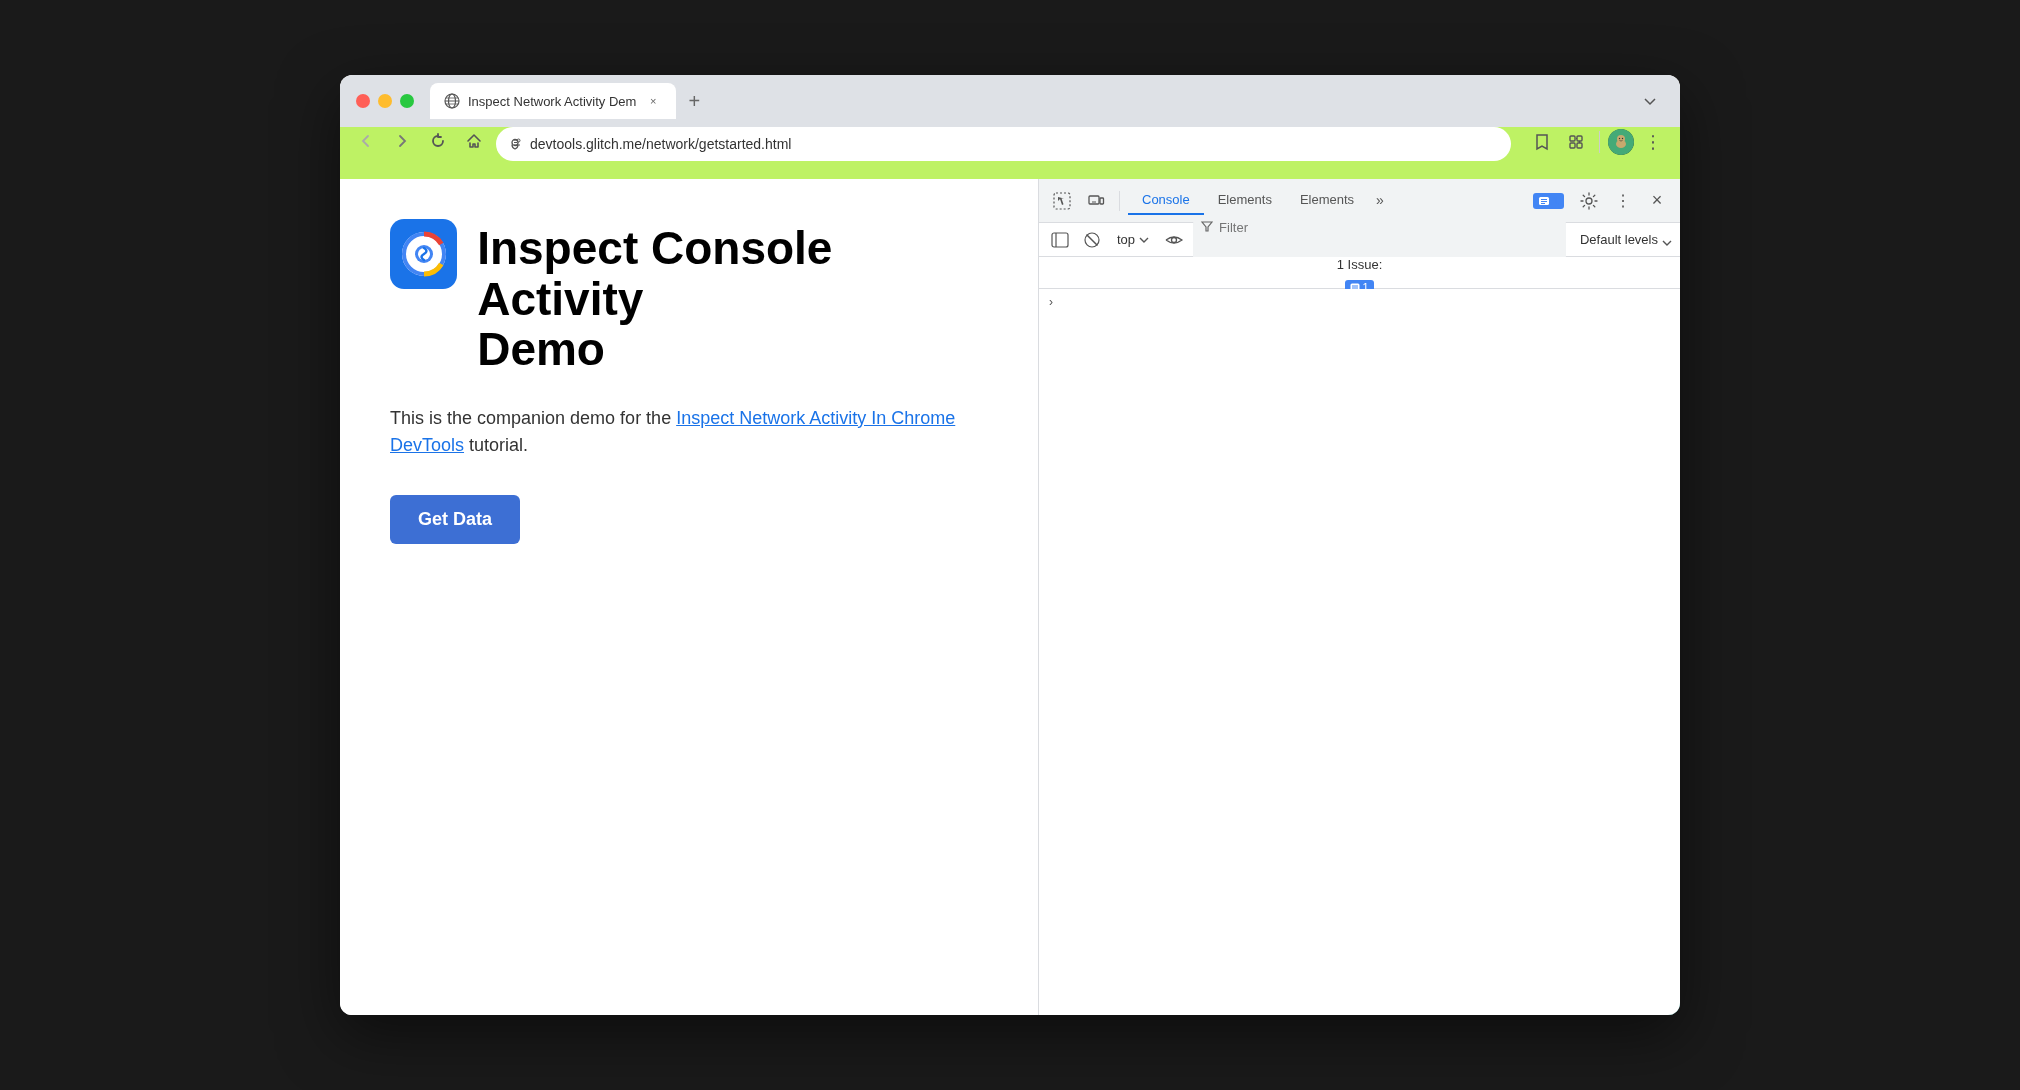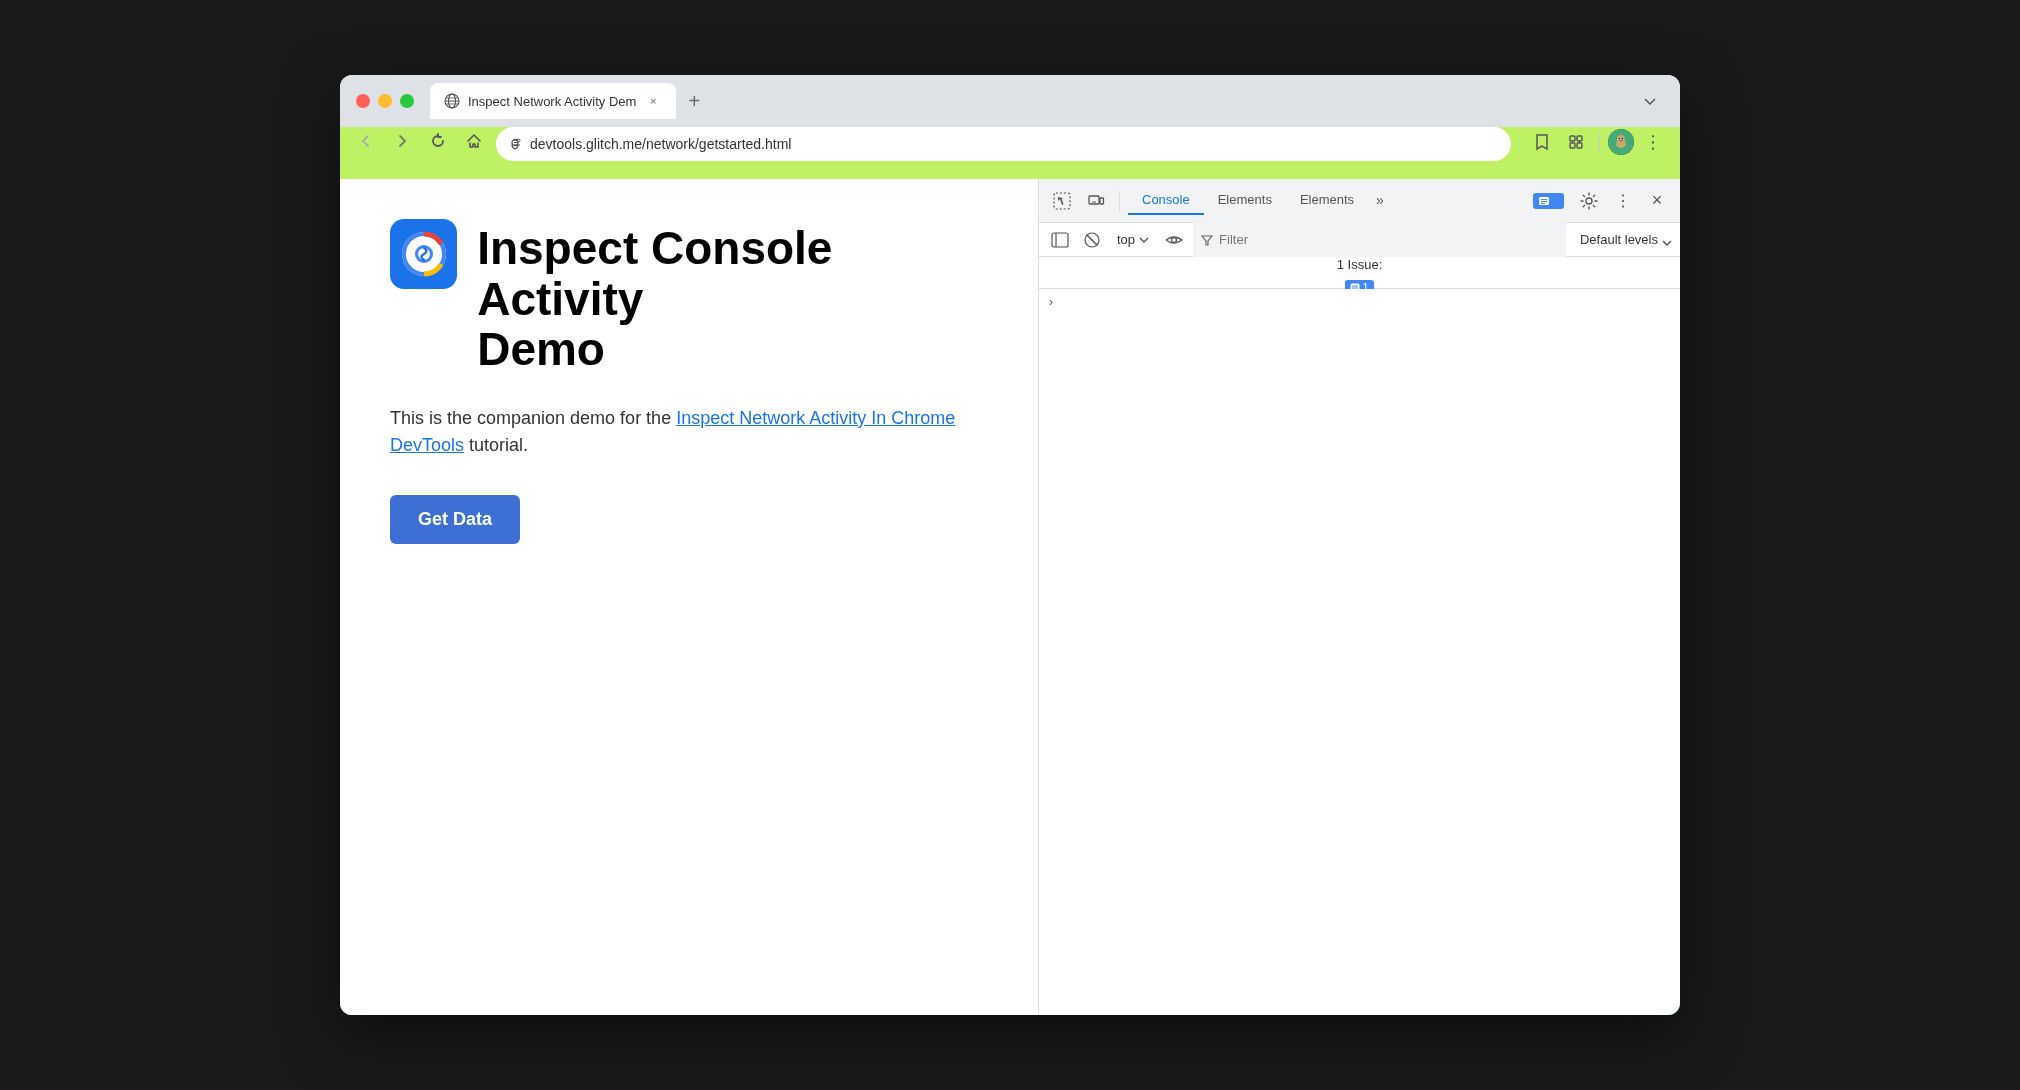--- a/index.html
+++ b/index.html
@@ -393,21 +393,21 @@
       display: flex;
       align-items: center;
       justify-content: center;
       color: #555;
       font-size: 14px;
       cursor: pointer;
     }
 
     .console-filter {
       display: flex;
-      align-items: center;
+      align-items: flex-start;
       gap: 6px;
       flex: 1;
       background: #f1f3f4;
       border-radius: 4px;
       height: 40px;
       padding: 0 8px;
     }
 
     .filter-input {
       border: none;

